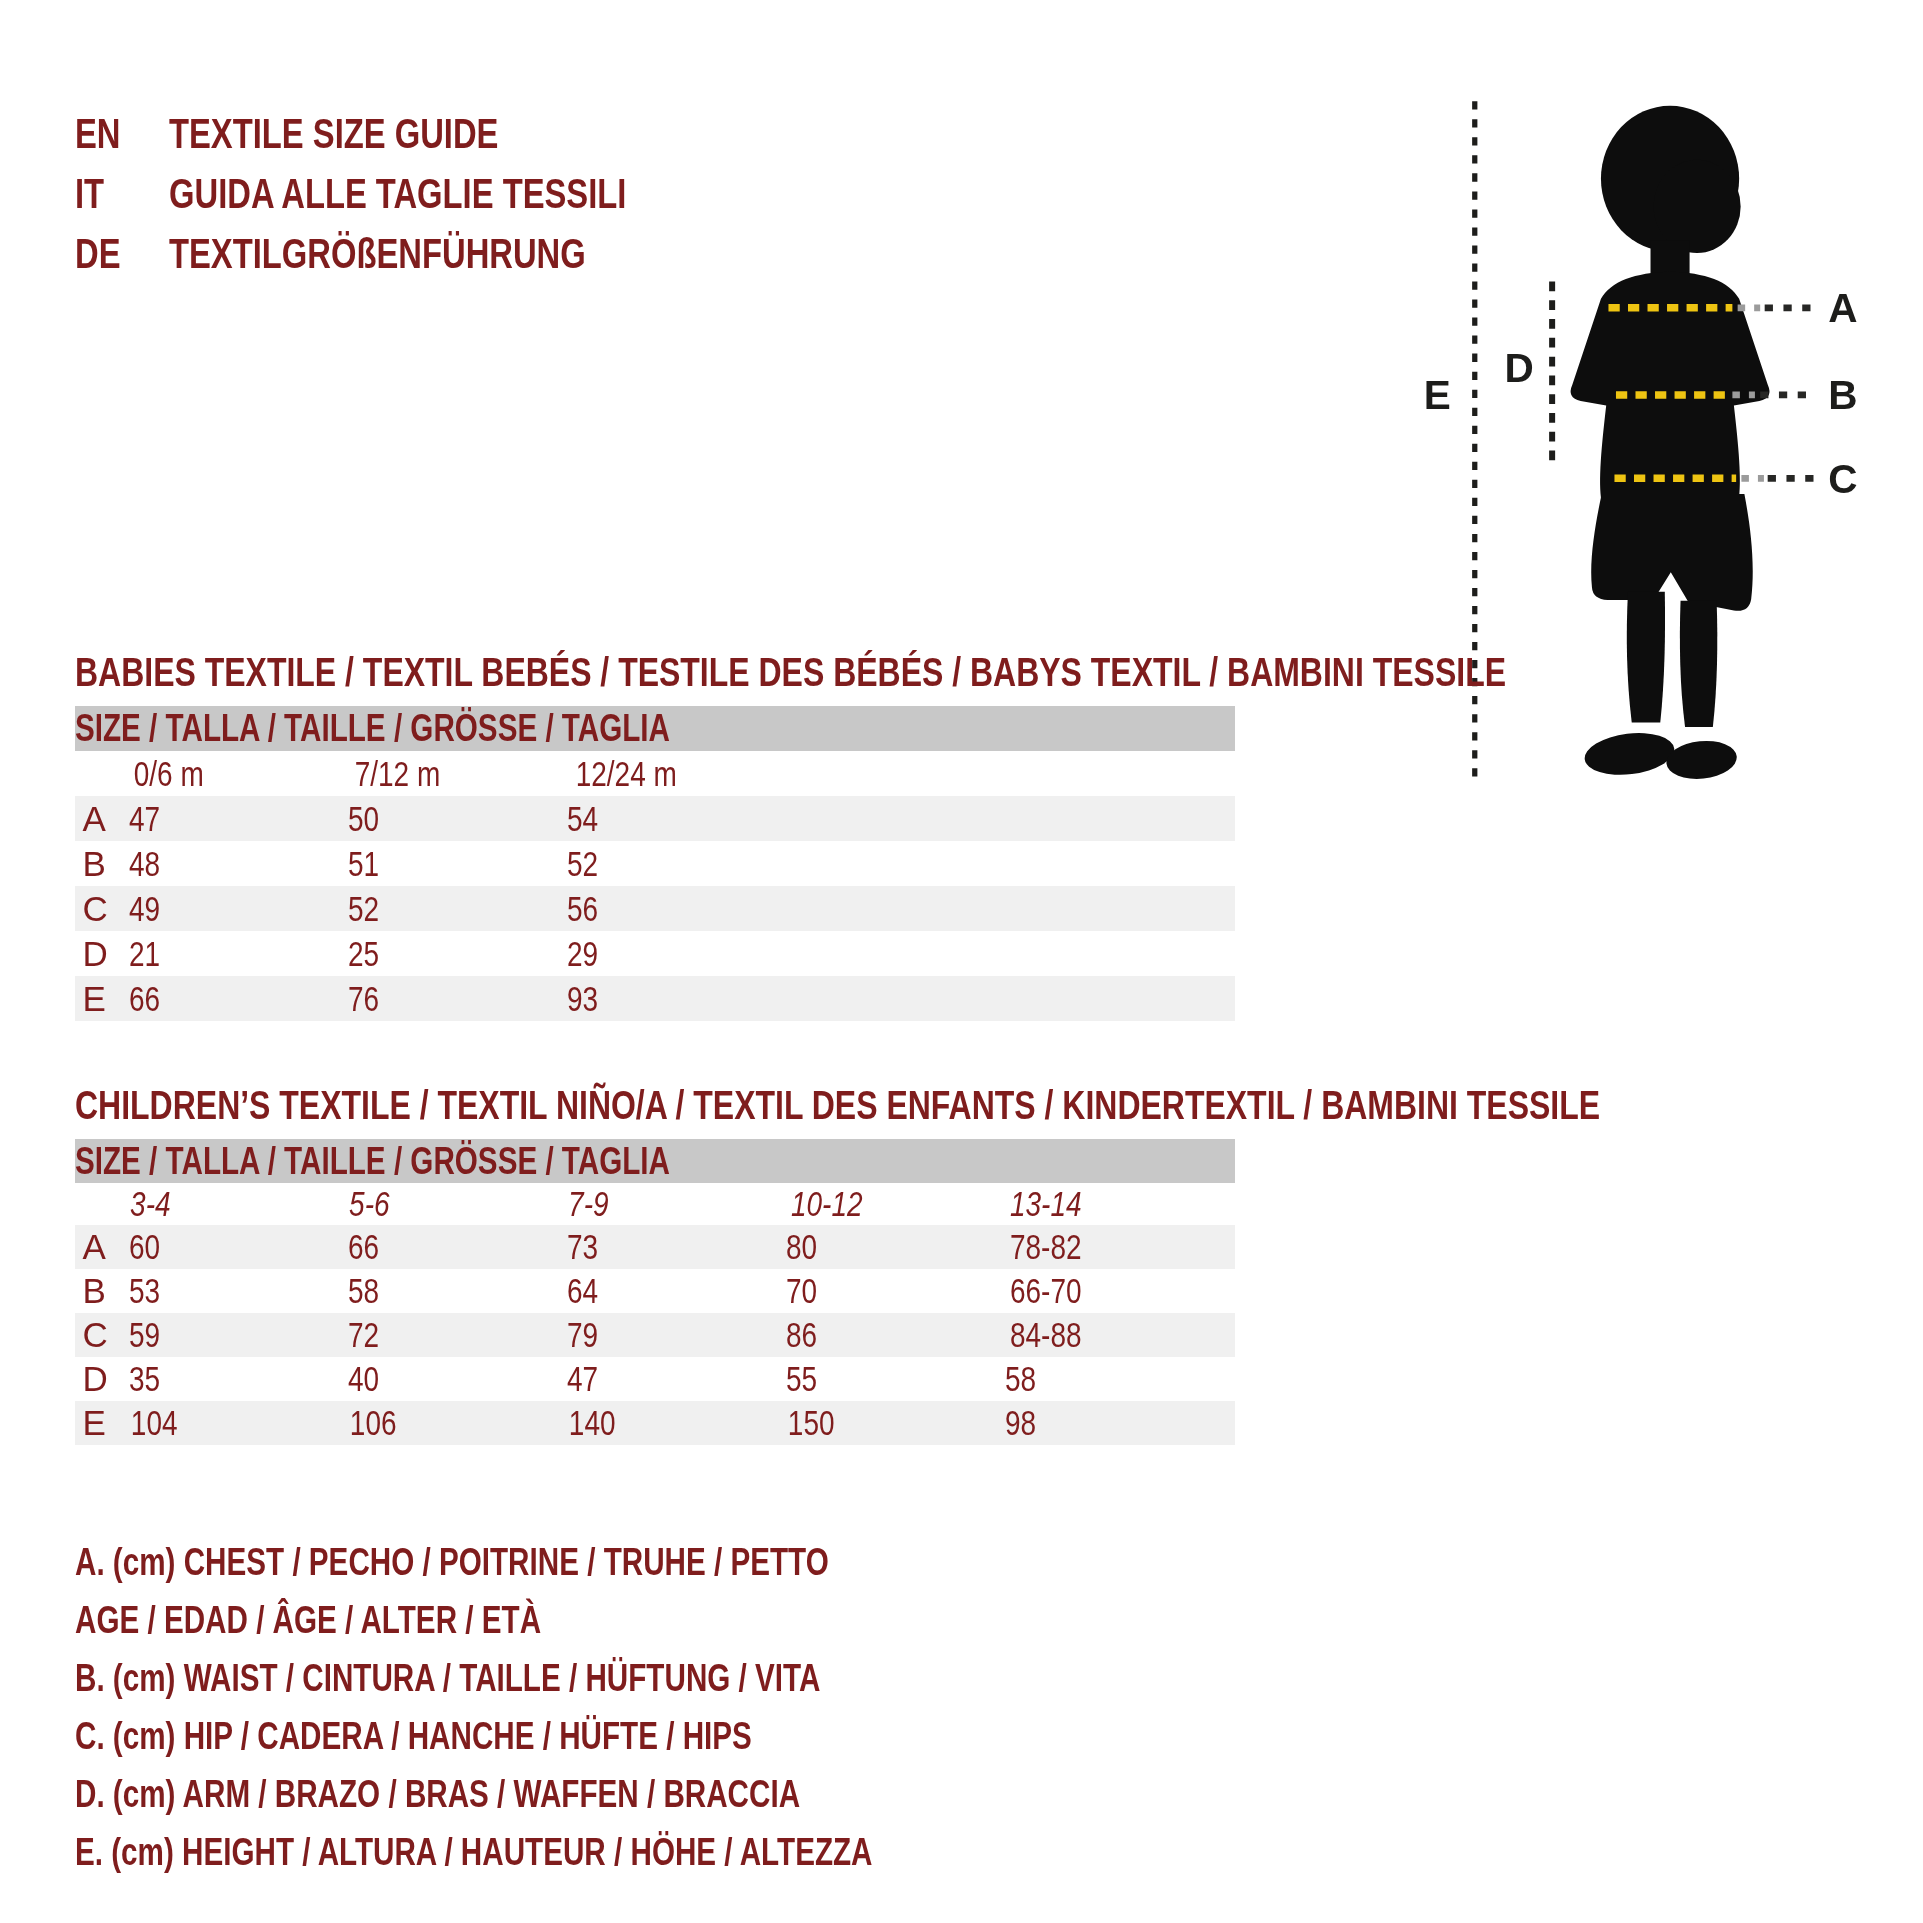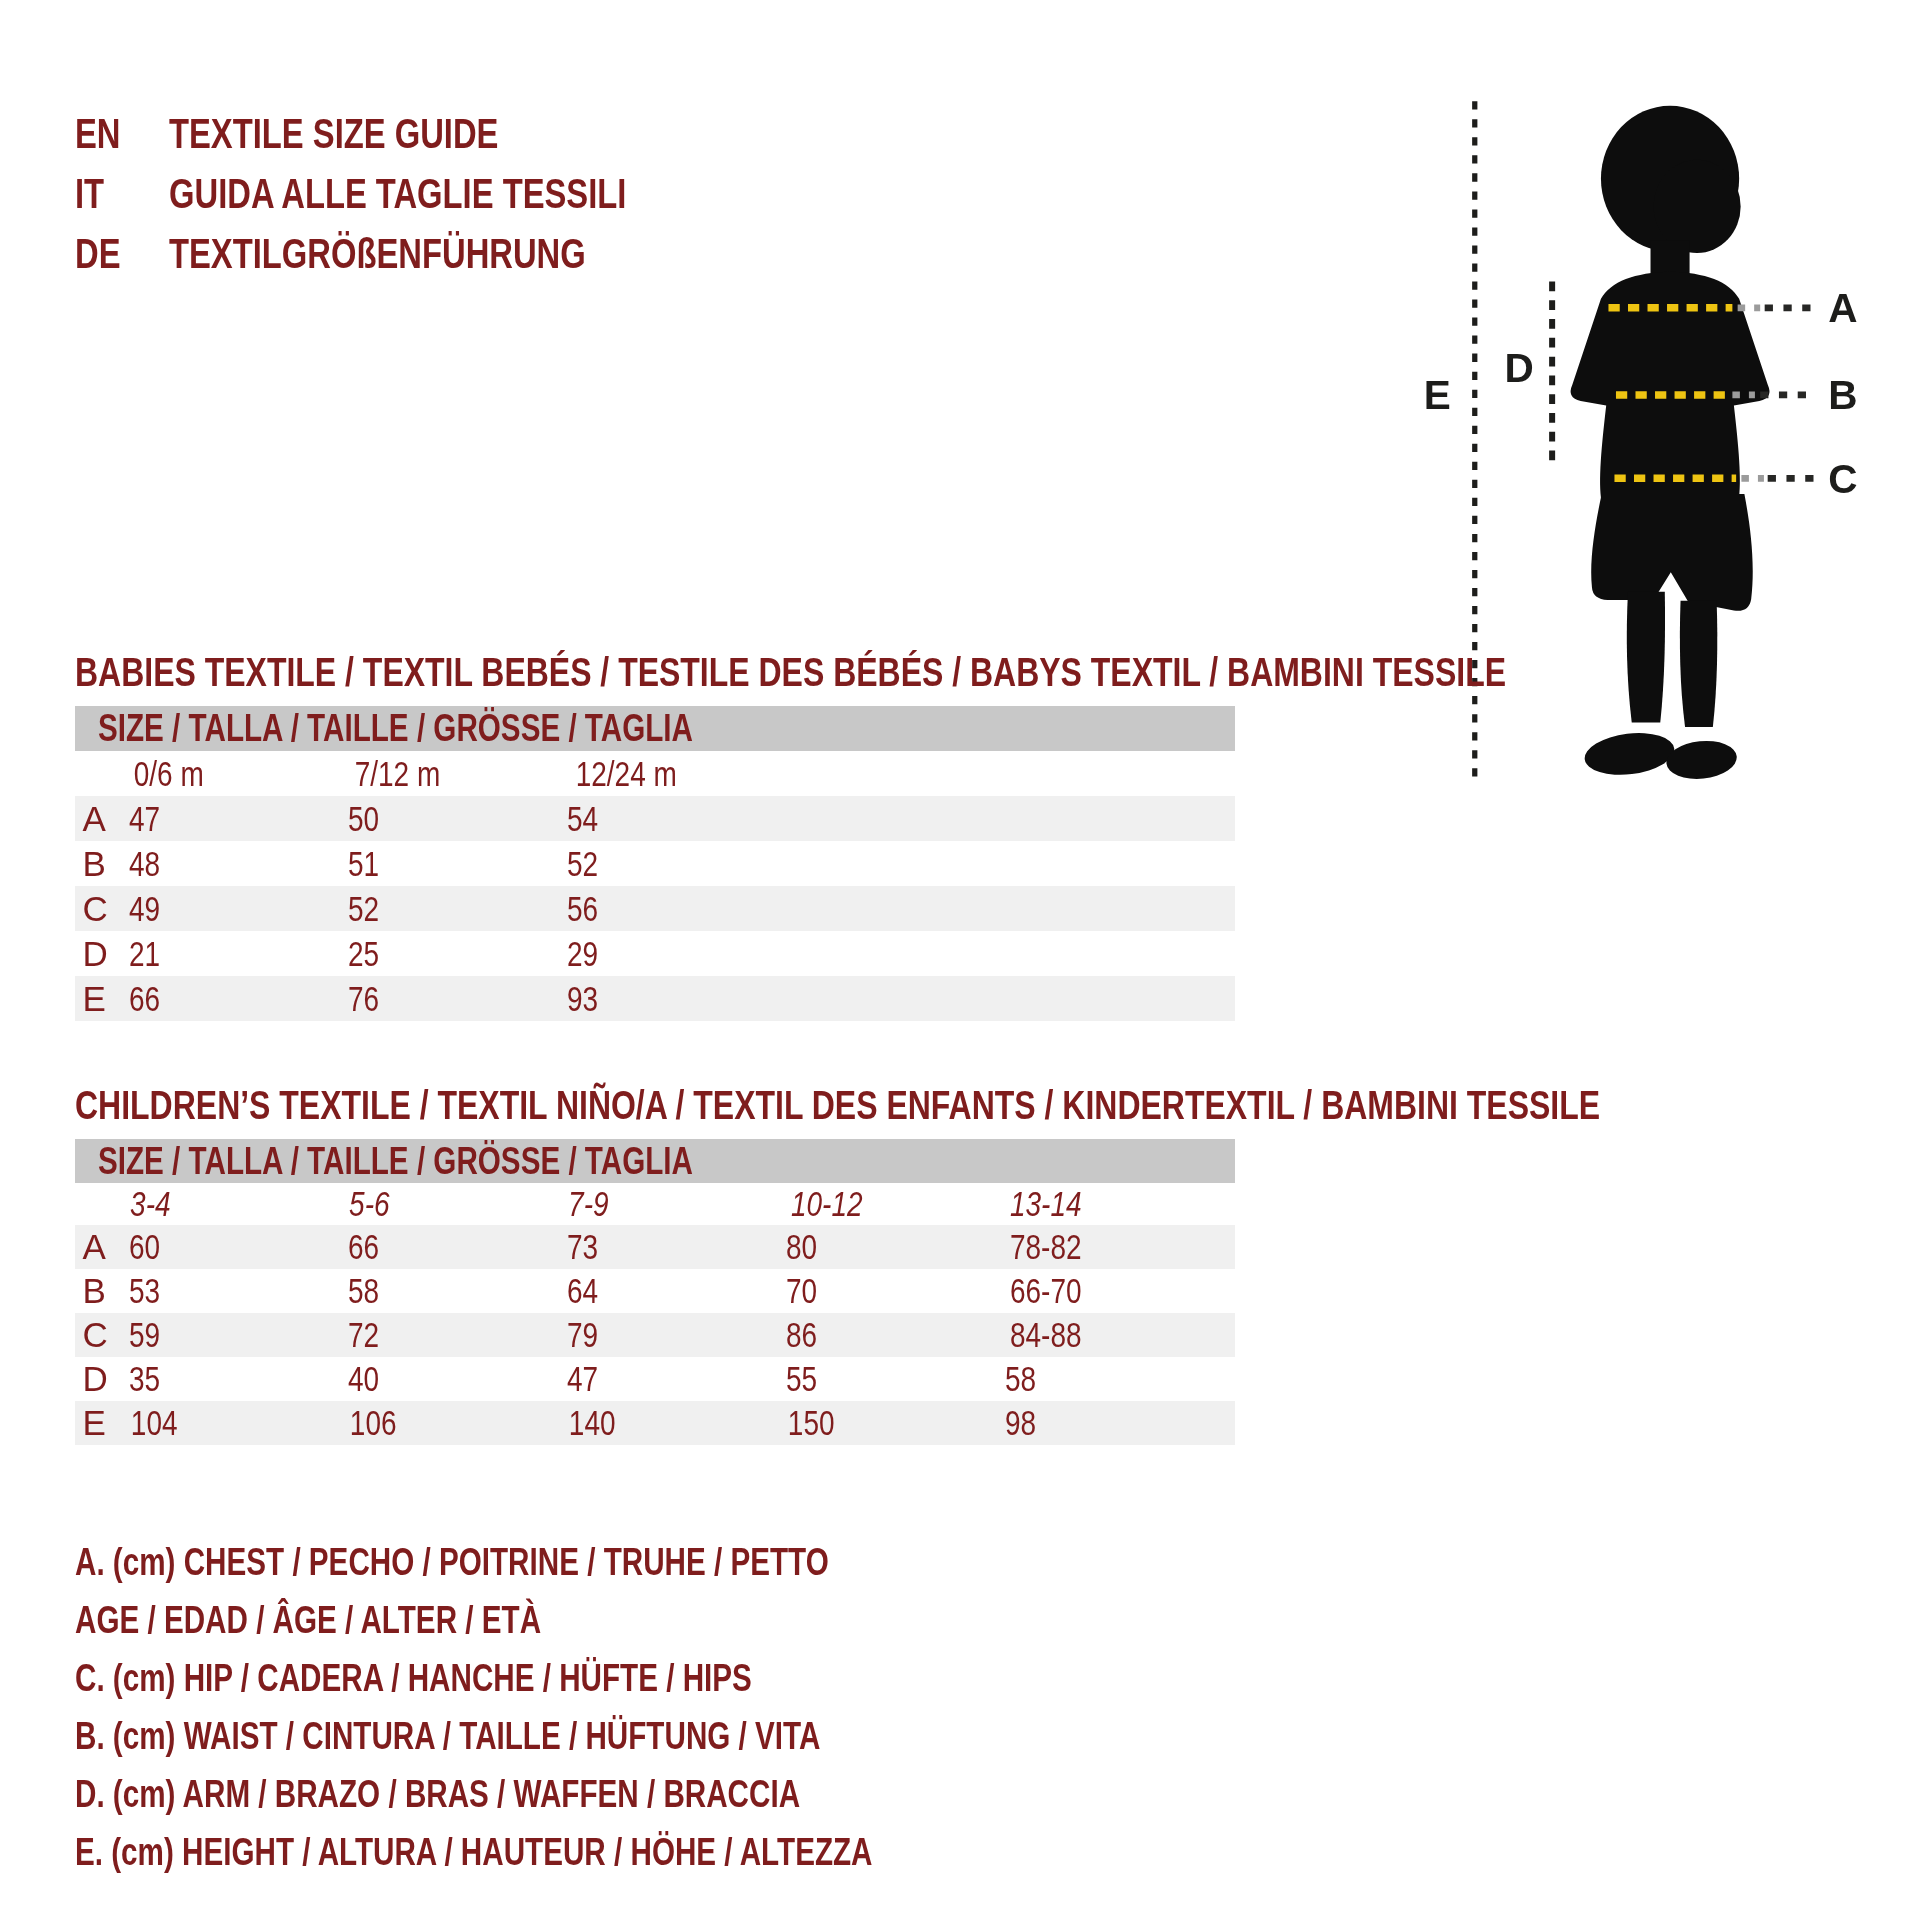--- a/index.html
+++ b/index.html
@@ -16,21 +16,21 @@
   .cxc{display:inline-block;transform:scaleX(.8);transform-origin:50% 50%;white-space:nowrap;}
 
   
   .langs{position:absolute;left:75px;top:104px;}
   .lang-row{display:flex;height:60px;line-height:60px;font-size:42px;font-weight:700;}
   .lang-code{width:94px;flex:0 0 94px;}
   
   .section-title{position:absolute;left:75px;height:42px;line-height:42px;font-size:41px;font-weight:700;}
   
   .size-table{position:absolute;left:75px;width:1160px;}
-  .bar{background:#c8c8c8;font-size:38px;font-weight:700;padding-left:23px;display:flex;align-items:center;}
+  .bar{background:#c8c8c8;font-size:38px;font-weight:700;padding-left:0;display:flex;align-items:center;}
   .babies .bar{height:45px;}
   .kids .bar{height:44px;}
   .t-row{display:grid;align-items:center;font-size:35px;}
   .babies .t-row{grid-template-columns:50px 219px 219px 219px 1fr;height:45px;}
   .kids .t-row{grid-template-columns:50px 219px 219px 219px 219px 219px 1fr;height:44px;}
   .kids .t-row.cols{height:42px;font-style:italic;}
   .t-row .cell{text-align:left;}
   .t-row .rlabel{text-align:left;padding-left:7.5px;font-size:35px;}
   .stripe{background:#f0f0f0;}
   
@@ -221,20 +221,20 @@
       <div class="cell"><span class="cxc">140</span></div>
       <div class="cell"><span class="cxc">150</span></div>
       <div class="cell"><span class="cxc">98</span></div>
       <div></div>
     </div>
   </div>
 
   <div class="legend">
     <div class="legend-line"><span class="cx">A. (cm) CHEST / PECHO / POITRINE / TRUHE / PETTO</span></div>
     <div class="legend-line"><span class="cx">AGE / EDAD / ÂGE / ALTER / ETÀ</span></div>
+    <div class="legend-line"><span class="cx">B. (cm) WAIST / CINTURA / TAILLE / HÜFTUNG / VITA</span></div>
     <div class="legend-line"><span class="cx">C. (cm) HIP / CADERA / HANCHE / HÜFTE / HIPS</span></div>
-    <div class="legend-line"><span class="cx">B. (cm) WAIST / CINTURA / TAILLE / HÜFTUNG / VITA</span></div>
     <div class="legend-line"><span class="cx">D. (cm) ARM / BRAZO / BRAS / WAFFEN / BRACCIA</span></div>
     <div class="legend-line"><span class="cx">E. (cm) HEIGHT / ALTURA / HAUTEUR / HÖHE / ALTEZZA</span></div>
   </div>
 
 </div>
 
 
 </body></html>

